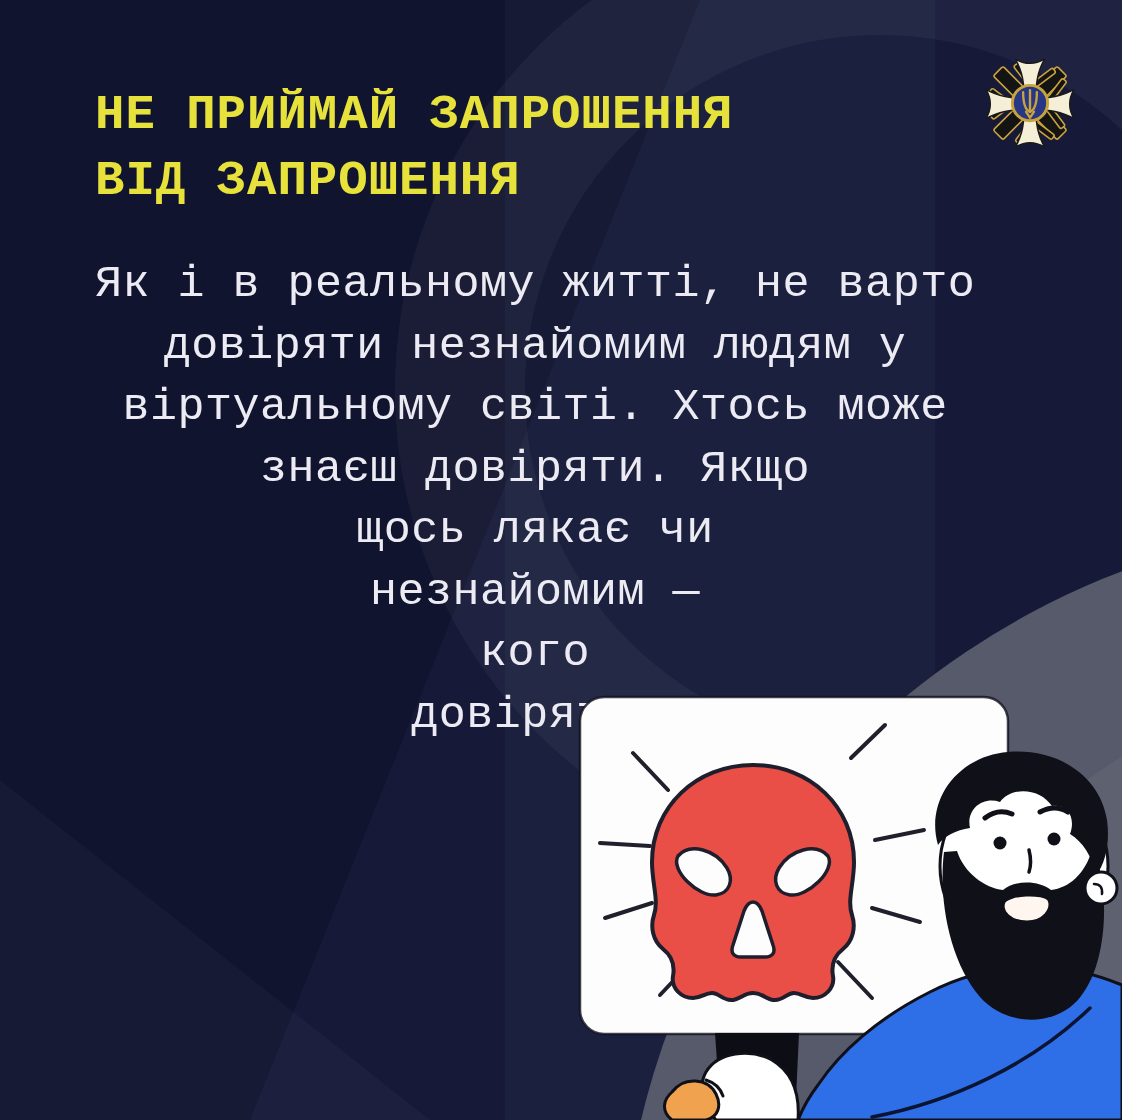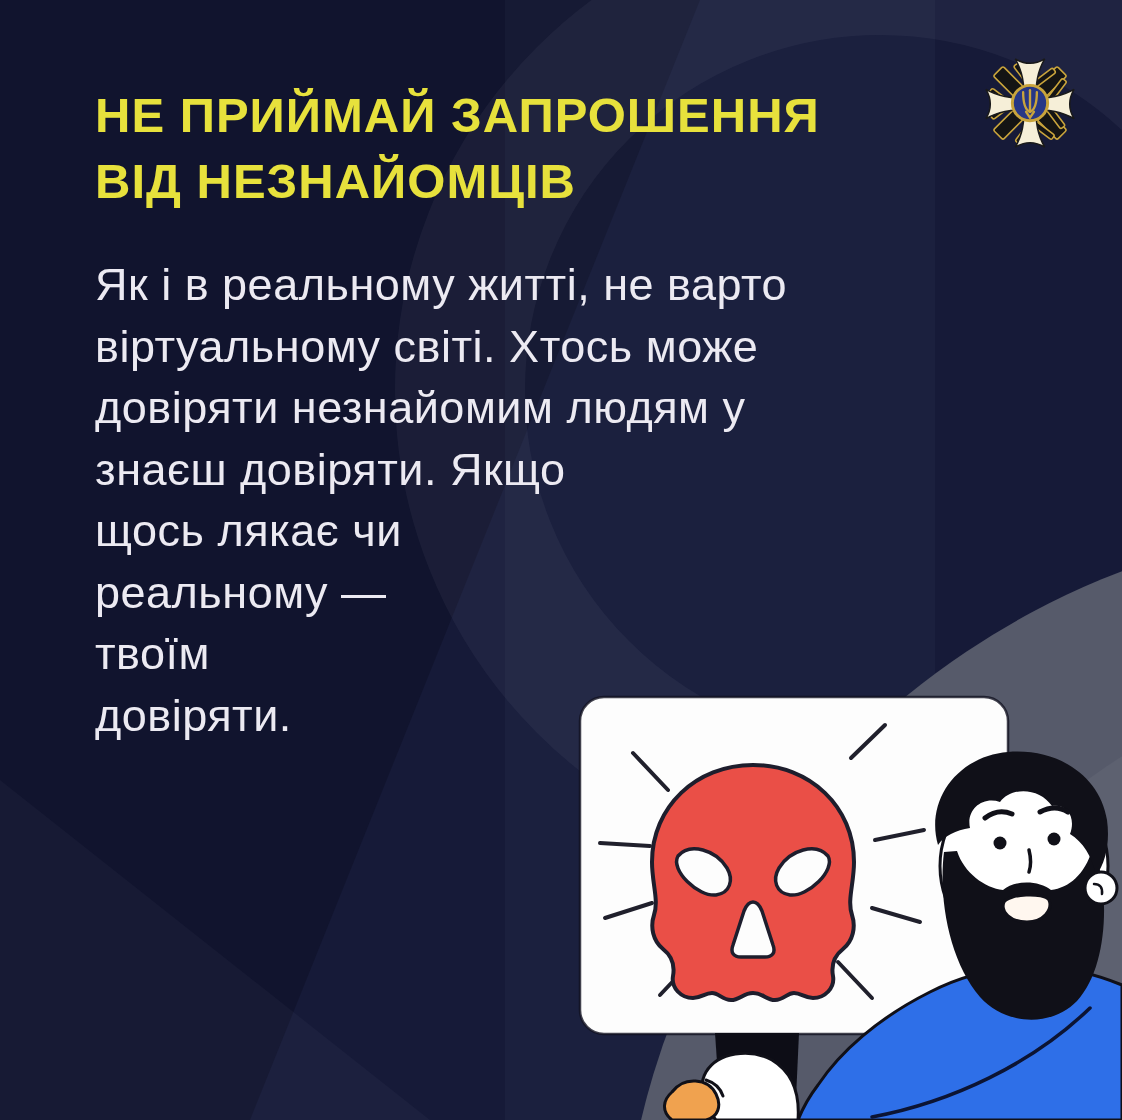--- a/index.html
+++ b/index.html
@@ -1,36 +1,37 @@
 <!DOCTYPE html>
 <html style="--background: #161a38; --heading: #e7e13c; --body-text: #eceaf2; --sign-white: #fdfdfd; --skull-red: #ea4f47; --sweater-blue: #2e6fe8; --hand-orange: #f0a24f; --bg-gray: #565a6a; --emblem-cream: #f6efd8; --emblem-gold: #c9a43c; --emblem-blue: #273786;"><head>
 <meta charset="utf-8">
 <style>
   html,body{margin:0;padding:0;background:#000;}
   .poster{
     position:relative;
     width:1122px;height:1120px;
     overflow:hidden;
     background:var(--background,#161a38);
-    font-family:Liberation Sans, sans-serif;
+    font-family:Liberation Mono, monospace;
   }
   .bg-svg,.illustration-svg{position:absolute;display:block;}
   .bg-svg{left:0;top:0;}
   .illustration-svg{left:560px;top:660px;}
   .heading{
     position:absolute;left:95px;top:82px;
     color:var(--heading,#e7e13c);
     font-weight:bold;font-size:49px;line-height:66px;letter-spacing:1px;
     white-space:nowrap;
   }
   .body-text{
     position:absolute;left:95px;top:254px;
     color:var(--body-text,#eceaf2);
     font-size:45px;line-height:61.5px;letter-spacing:0.5px;
     font-weight:400;
+    text-align:center;
   }
   .body-text .line{white-space:nowrap;}
   .emblem{position:absolute;left:981px;top:44px;width:98px;height:120px;}
   
   .sign-board-rect{fill:var(--sign-white,#fdfdfd);stroke:rgba(18,18,32,.8);stroke-width:2.5px;}
   .skull-shape{fill:var(--skull-red,#ea4f47);stroke:#1e1e2d;stroke-width:4px;}
   .skull-hole{fill:var(--sign-white,#fdfdfd);stroke:#1e1e2d;stroke-width:3.5px;}
   .dash{stroke:#20202c;stroke-width:4px;stroke-linecap:round;}
   .stick{fill:#0d0d16;}
   .face{fill:#ffffff;stroke:#101018;stroke-width:3px;}
@@ -57,21 +58,21 @@
     <path d="M0 0 H700 L250 1120 H0 Z" fill="rgba(6,8,22,0.28)"></path>
     <rect x="505" y="0" width="430" height="1120" fill="rgba(205,210,240,0.03)"></rect>
     <circle cx="880" cy="390" r="420" fill="none" stroke="rgba(210,215,245,0.05)" stroke-width="130"></circle>
     <path d="M0 780 L430 1120 L0 1120 Z" fill="rgba(205,210,240,0.035)"></path>
     <circle cx="1400" cy="1300" r="780" fill="var(--bg-gray,#565a6a)"></circle>
     <circle cx="1490" cy="1340" r="690" fill="rgba(255,255,255,0.045)"></circle>
   </svg>
 
   <div class="heading">
     <div>НЕ ПРИЙМАЙ ЗАПРОШЕННЯ</div>
-    <div>ВІД НЕЗНАЙОМЦІВ</div>
+    <div>ВІД ЗАПРОШЕННЯ</div>
   </div>
 
   <svg class="emblem" viewBox="0 0 100 120">
 
     <g>
       <g transform="rotate(45 50 59)">
         <rect class="emb-ray" x="4" y="52" width="92" height="14" rx="2"></rect>
         <rect class="emb-ray" x="10" y="44" width="80" height="6" rx="2" transform="rotate(8 50 59)"></rect>
         <rect class="emb-ray" x="10" y="70" width="80" height="6" rx="2" transform="rotate(-8 50 59)"></rect>
       </g>
@@ -92,26 +93,26 @@
     <g>
       <circle class="emb-circle" cx="50" cy="59" r="18"></circle>
       <path class="emb-trident" d="M43 48 C43 60 45 66 50 68 C55 66 57 60 57 48"></path>
       <path class="emb-trident" d="M50 46 V 68"></path>
       <path class="emb-trident" d="M46 68 L50 74 L54 68"></path>
     </g>
   </svg>
 
   <div class="body-text">
     <div class="line">Як і в реальному житті, не варто</div>
+    <div class="line">довіряти незнайомим людям у</div>
     <div class="line">віртуальному світі. Хтось може</div>
-    <div class="line">довіряти незнайомим людям у</div>
     <div class="line">знаєш довіряти. Якщо</div>
     <div class="line">щось лякає чи</div>
-    <div class="line">реальному —</div>
-    <div class="line">твоїм</div>
+    <div class="line">незнайомим —</div>
+    <div class="line">кого</div>
     <div class="line">довіряти.</div>
   </div>
 
   <svg class="illustration-svg" width="562" height="460" viewBox="560 660 562 460">
 
     <rect class="sign-board-rect" x="580" y="697" width="428" height="337" rx="24"></rect>
 
     <g>
       <line class="dash" x1="633" y1="753" x2="668" y2="790"></line>
       <line class="dash" x1="600" y1="843" x2="650" y2="846"></line>

